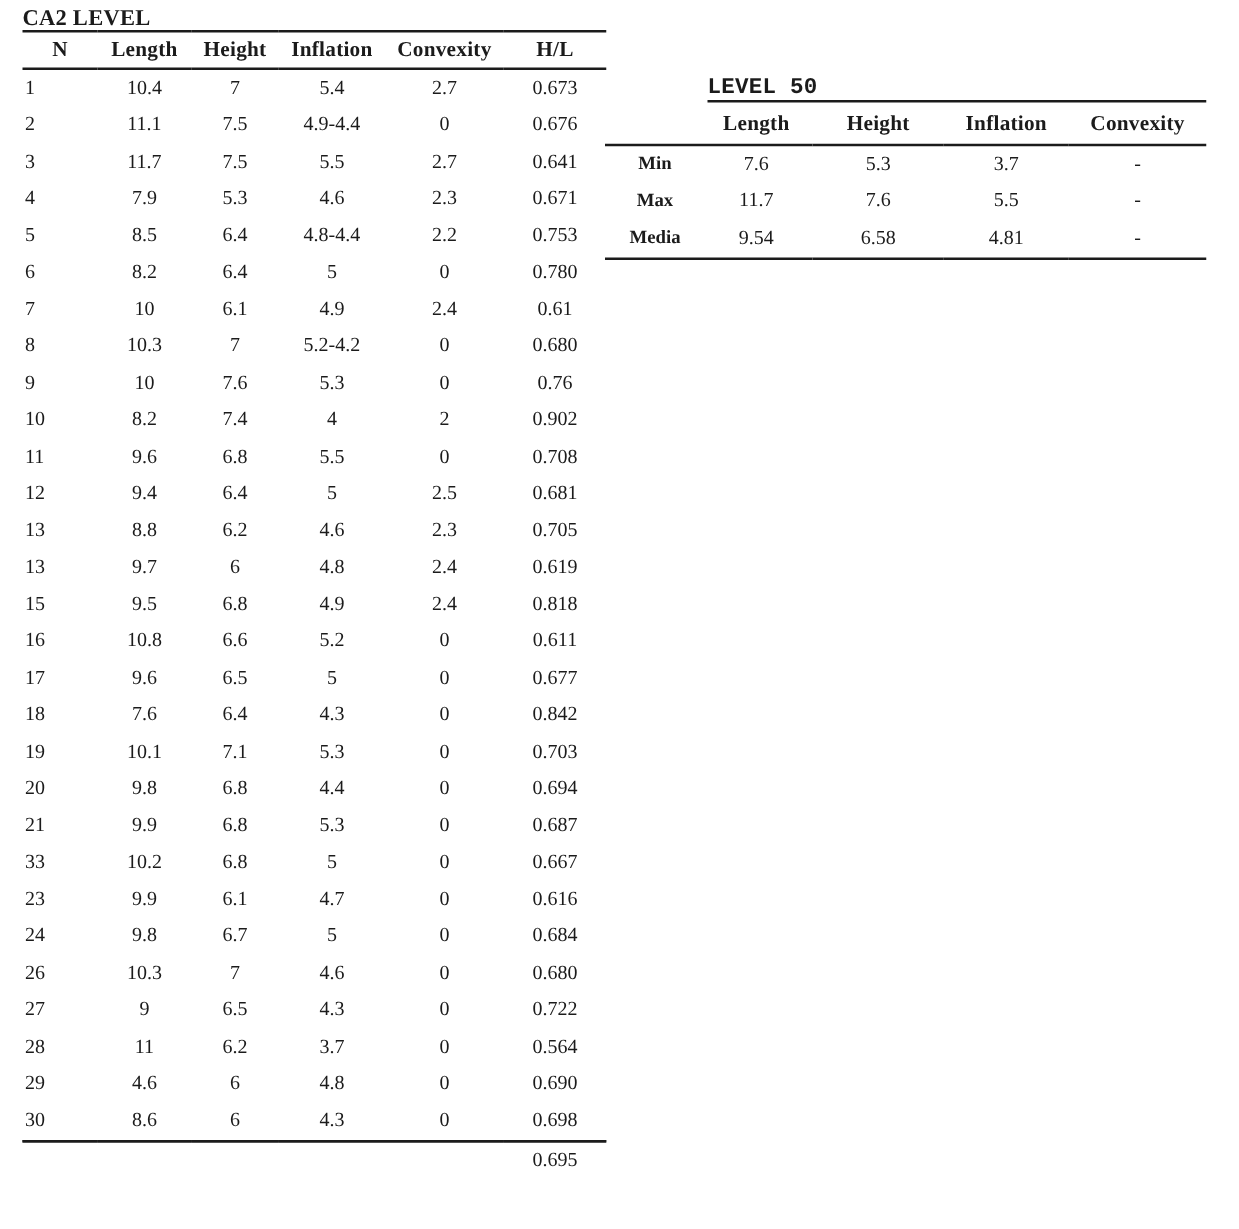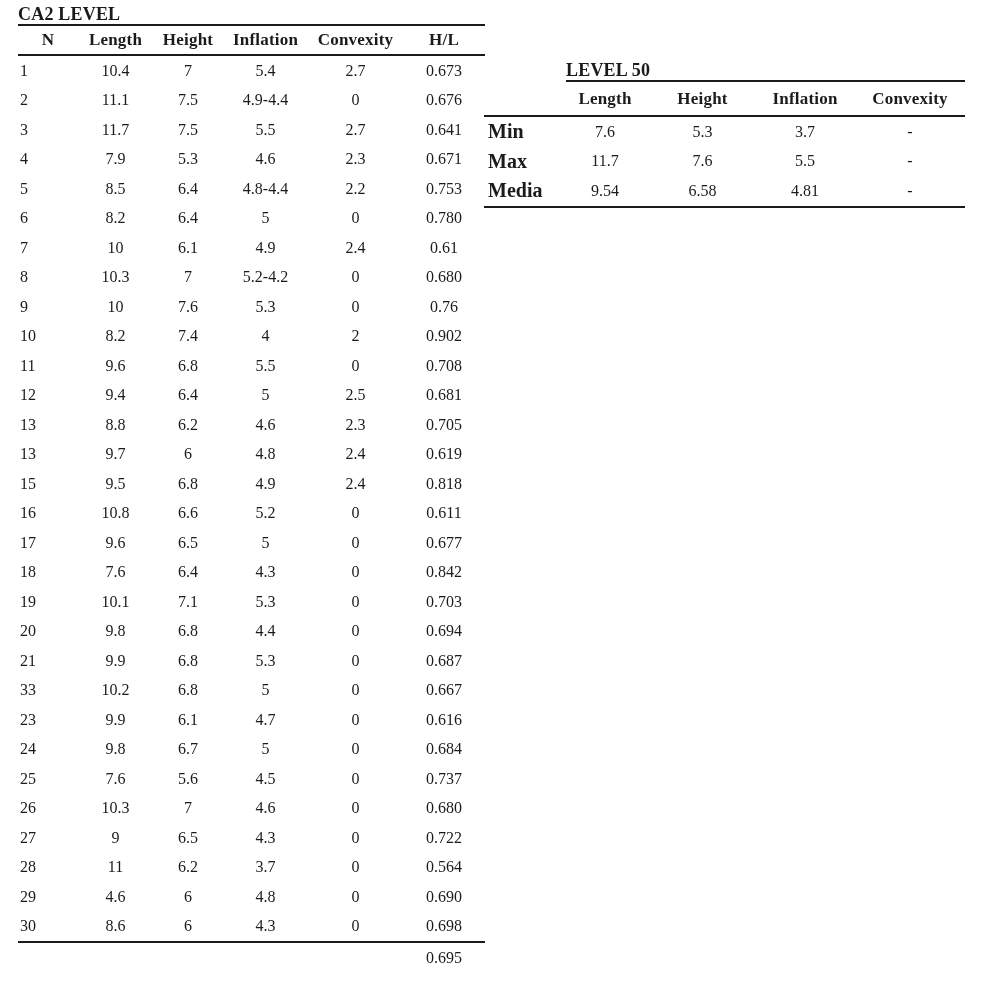--- a/index.html
+++ b/index.html
@@ -30,34 +30,34 @@
   }
   .ca2-table td.col-n { text-align: left; padding-left: 2px; }
   .ca2-table tbody tr:last-child td { border-bottom: 2px solid #1b1b1b; }
   .ca2-table tfoot td { font-size: 16px; height: 30px; text-align: center; padding: 0; }
 
   
   .lvl50-section { position: absolute; left: 484px; top: 60px; width: 481px; }
   .lvl50-title {
     font-size: 18px; font-weight: bold; line-height: 20px; height: 20px;
     margin-left: 82px; border-bottom: 2px solid #1b1b1b;
-    letter-spacing: 0.2px; white-space: nowrap;
+    letter-spacing: 0.2px; white-space: nowrap; font-family: Liberation Mono, monospace;
   }
   .lvl50-table thead th {
     border-bottom: 2px solid #1b1b1b;
     font-size: 17px; font-weight: bold; height: 33px;
     text-align: center; padding: 0; letter-spacing: 0.2px;
     vertical-align: middle;
   }
   .lvl50-table td {
     font-size: 16px; height: 29.5px; text-align: center; padding: 0;
     vertical-align: middle;
   }
   .lvl50-table td.row-label {
-    font-weight: bold; font-size: 20px; text-align: left; padding-left: 4px; margin-left: 48px;
+    font-weight: bold; font-size: 15px; text-align: center; padding-left: 4px; margin-left: 48px;
   }
   .lvl50-table tbody tr:last-child td { border-bottom: 2px solid #1b1b1b; }
 </style>
 </head>
 <body>
 
 <div class="page">
 
   <section class="ca2-section">
     <div class="table-title">CA2 LEVEL</div>
@@ -267,28 +267,20 @@
           </tr>
           <tr>
             <td class="col-n">24</td>
             <td>9.8</td>
             <td>6.7</td>
             <td>5</td>
             <td>0</td>
             <td>0.684</td>
           </tr>
           <tr>
-            <td class="col-n">25</td>
-            <td>7.6</td>
-            <td>5.6</td>
-            <td>4.5</td>
-            <td>0</td>
-            <td>0.737</td>
-          </tr>
-          <tr>
             <td class="col-n">26</td>
             <td>10.3</td>
             <td>7</td>
             <td>4.6</td>
             <td>0</td>
             <td>0.680</td>
           </tr>
           <tr>
             <td class="col-n">27</td>
             <td>9</td>

